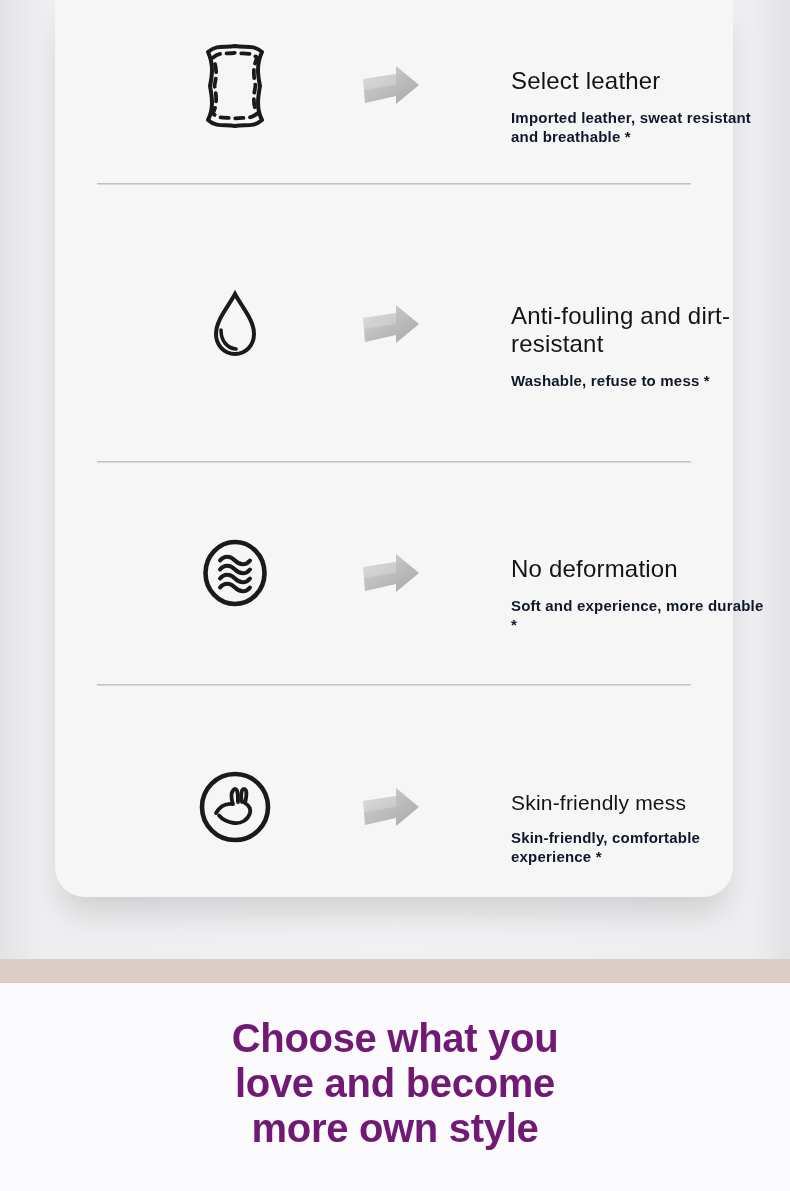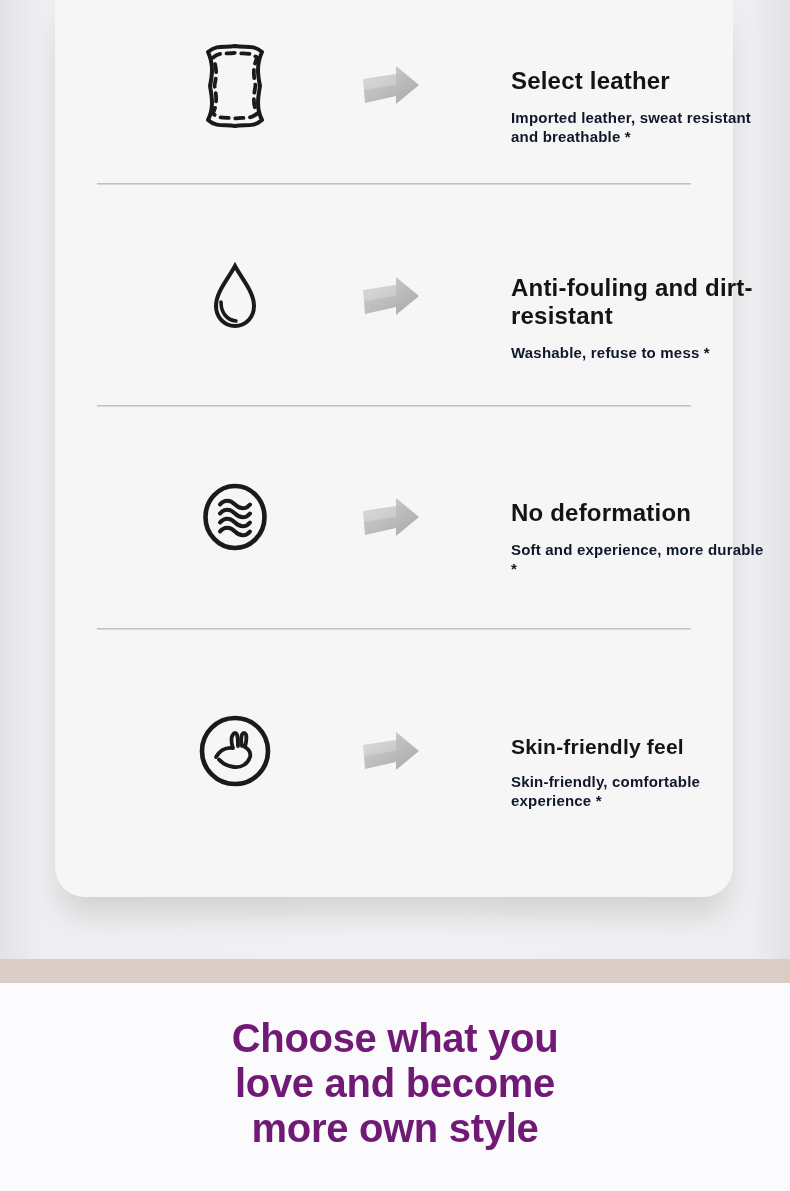--- a/index.html
+++ b/index.html
@@ -23,21 +23,21 @@
     background: #f7f6f7;
     border-radius: 0 0 30px 30px;
     box-shadow: 0 22px 30px -6px rgba(0,0,0,0.13);
   }
   .feature {
     position: relative;
     display: flex;
     align-items: center;
   }
   .feature.r1 { height: 185px; padding-bottom: 16px; }
-  .feature.r2 { height: 222px; }
+  .feature.r2 { height: 278px; }
   .feature.r3 { height: 223px; padding-bottom: 4px; }
   .feature.r4 { height: 267px; padding-bottom: 26px; }
   .feature.has-divider::after {
     content: "";
     position: absolute;
     left: 42px; right: 42px; bottom: 0;
     height: 2px;
     background: linear-gradient(180deg, #b7b7b7, #e3e3e3);
   }
   .icon-box {
@@ -56,21 +56,21 @@
     align-items: center;
   }
   .text-box {
     margin-left: 88px;
     width: 254px;
     flex: none;
   }
   .feature-title {
     font-size: 24px;
     line-height: 28px;
-    font-weight: 700;
+    font-weight: 400;
     color: #141414;
     letter-spacing: 0.2px;
     margin-top: 43px;
   }
   .feature.r4 .feature-title { font-size: 21px; line-height: 25px; }
   .feature-desc {
     margin-top: 13px;
     font-size: 15px;
     line-height: 19px;
     font-weight: 700;
@@ -185,21 +185,21 @@
           <path class="icon-stroke" stroke-width="3.8" stroke-linecap="round" stroke-linejoin="round" d="M48,34 C52,36.5 54,40 53,44 C51,51 44,55 37,54 C30,53 25,50 22,46.5"></path>
         </svg>
       </div>
       <div class="arrow-box">
         <svg width="60" height="44" viewBox="0 0 60 44">
           <polygon points="2,16 35,11 35,3 58,22 35,41 35,33 4,40" fill="url(#arrowGrad)"></polygon>
           <polygon points="2,16 35,11 35,22 2,27" fill="#ffffff" opacity="0.22"></polygon>
         </svg>
       </div>
       <div class="text-box">
-        <h3 class="feature-title">Skin-friendly feel</h3>
+        <h3 class="feature-title">Skin-friendly mess</h3>
         <p class="feature-desc">Skin-friendly, comfortable experience *</p>
       </div>
     </div>
 
   </section>
 
   <div class="accent-bar"></div>
 
   <section class="banner">
     <h2 class="headline">

